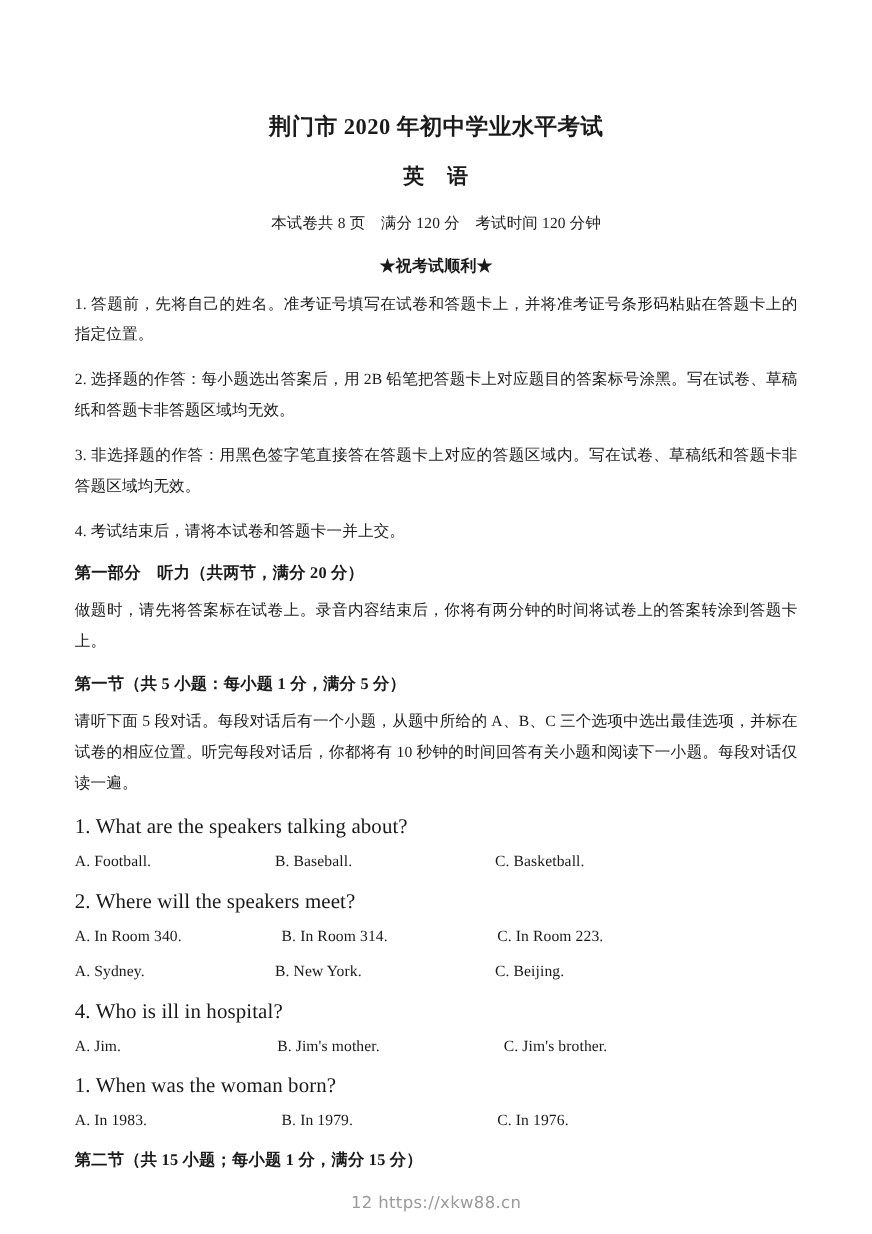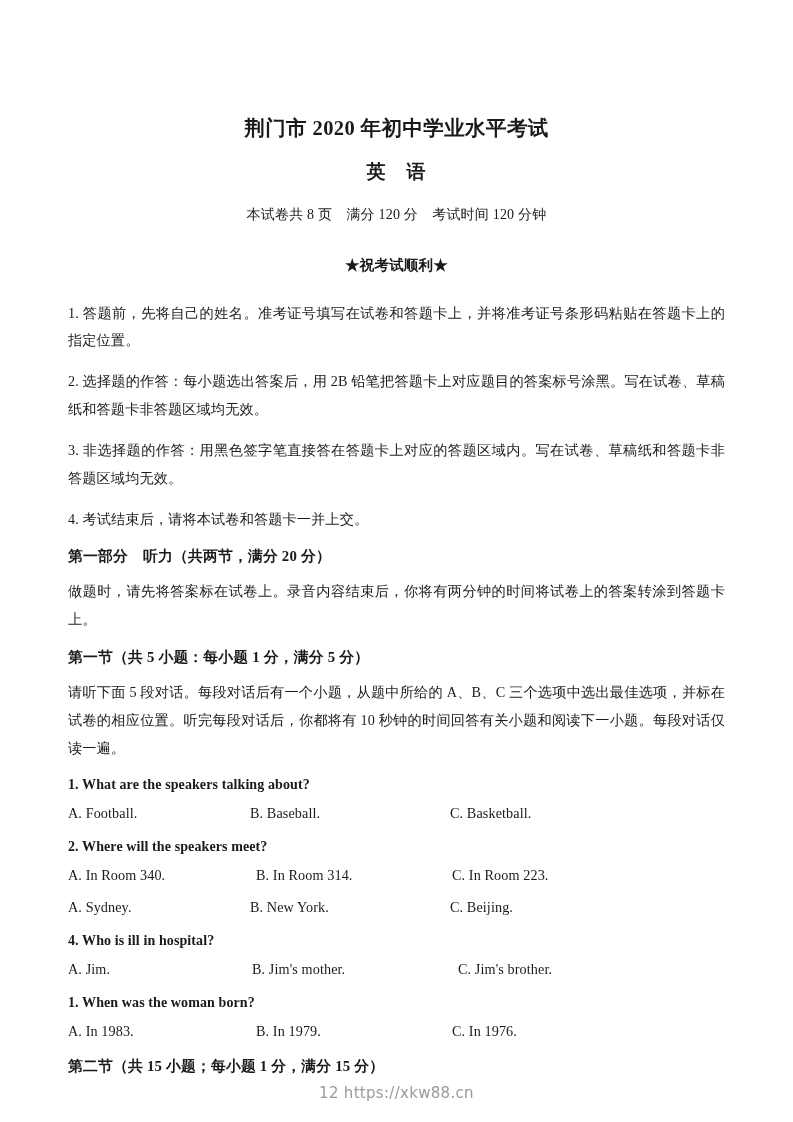--- a/index.html
+++ b/index.html
@@ -12,21 +12,21 @@
     height: 1122px;
     position: relative;
     font-family: "Liberation Serif", "DejaVu Serif", serif;
     color: #1a1a1a;
     overflow: hidden;
   }
 
   .page {
     position: absolute;
     left: 0;
-    top: 16px;
+    top: 4px;
     width: 793px;
     height: 928px;
     box-sizing: border-box;
     padding: 0 68px;
   }
 
   
   .doc-title {
     text-align: center;
     font-size: 20.5px;
@@ -48,21 +48,21 @@
     text-align: center;
     font-size: 14px;
     margin: 0;
     padding-top: 21px;
     letter-spacing: 0.2px;
   }
   .doc-wish {
     text-align: center;
     font-size: 14.5px;
     font-weight: bold;
-    margin: 12px;
+    margin: 0;
     padding-top: 20px;
     letter-spacing: 0.2px;
   }
 
   
   .notice-heading {
     font-size: 14.5px;
     font-weight: bold;
     margin: 0;
     padding-top: 20px;
@@ -91,25 +91,24 @@
     margin: 0;
     padding-top: 12px;
     line-height: 1.96;
     text-align: justify;
     text-justify: inter-ideograph;
     letter-spacing: 0.1px;
   }
 
   
   .question {
-    font-size: 14px;
+    font-size: 19px;
     margin: 0;
     padding-top: 14px;
     letter-spacing: 0.1px;
-    font-weight: bold;
   }
   .options {
     position: relative;
     height: 20px;
     padding-top: 12px;
     font-size: 14.2px;
   }
   .opt {
     position: absolute;
     top: 12px;

